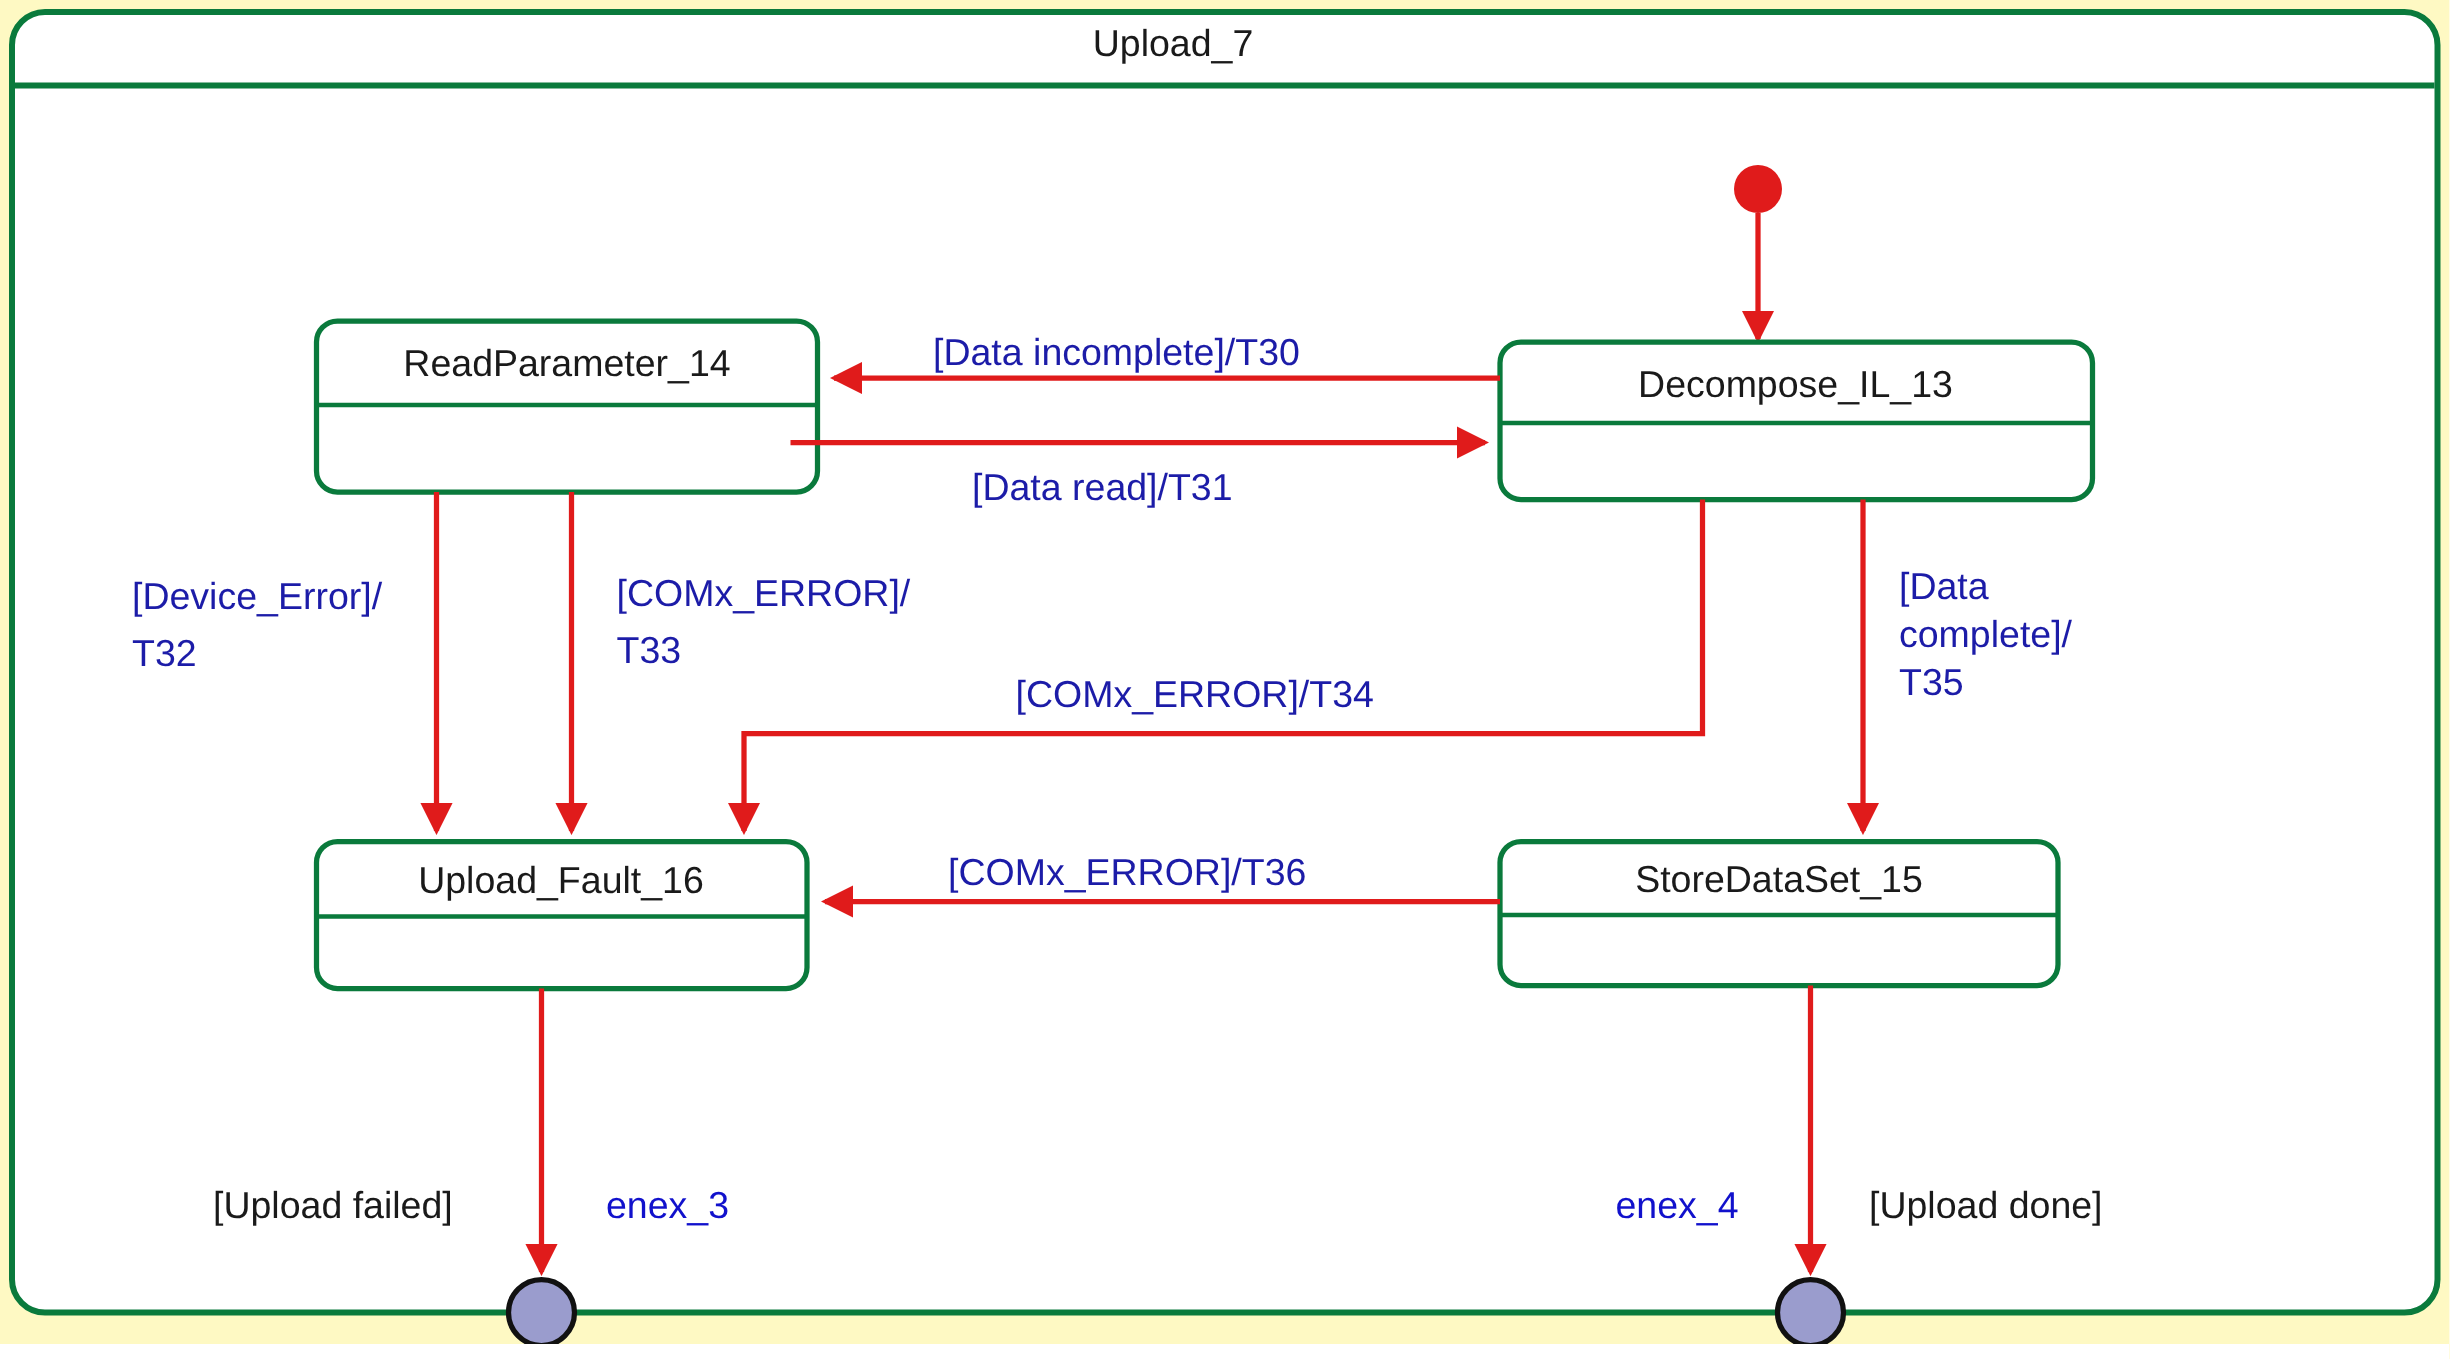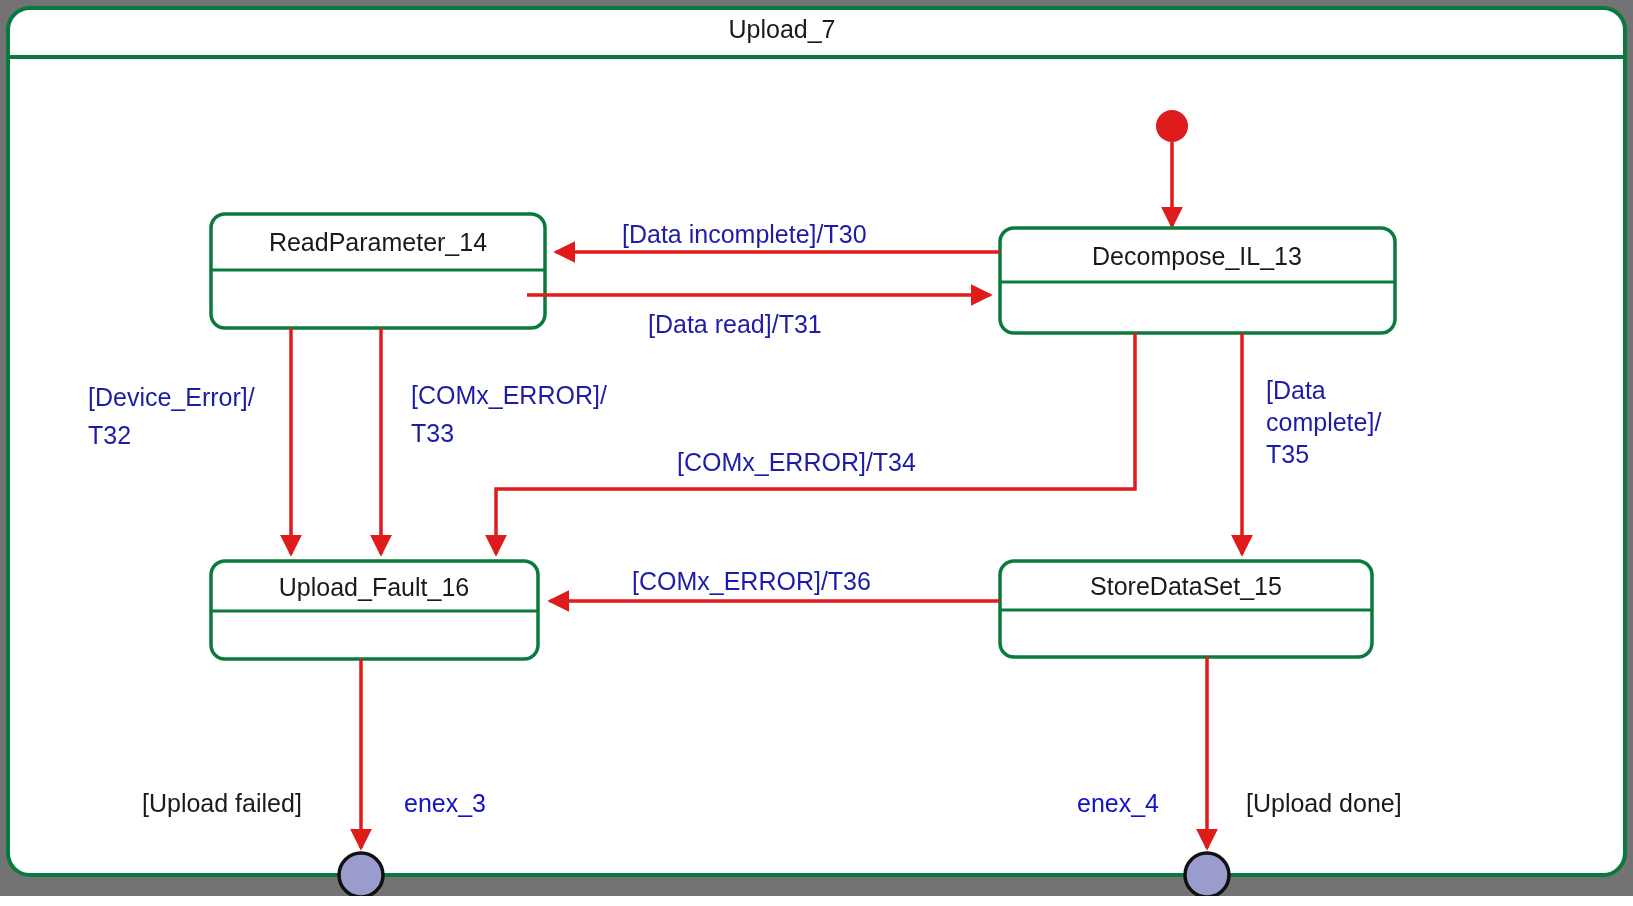--- a/index.html
+++ b/index.html
@@ -8,21 +8,21 @@
     padding: 0;
     background: #ffffff;
   }
   body {
     font-family: "Liberation Sans", sans-serif;
   }
   #diagram-root {
     position: relative;
     width: 1633px;
     height: 896px;
-    background: #737373;
+    background: #fef9c3;
     overflow: hidden;
   }
   #diagram-svg {
     position: absolute;
     left: 0;
     top: 0;
     width: 1633px;
     height: 906px;
   }
   .state-label {

